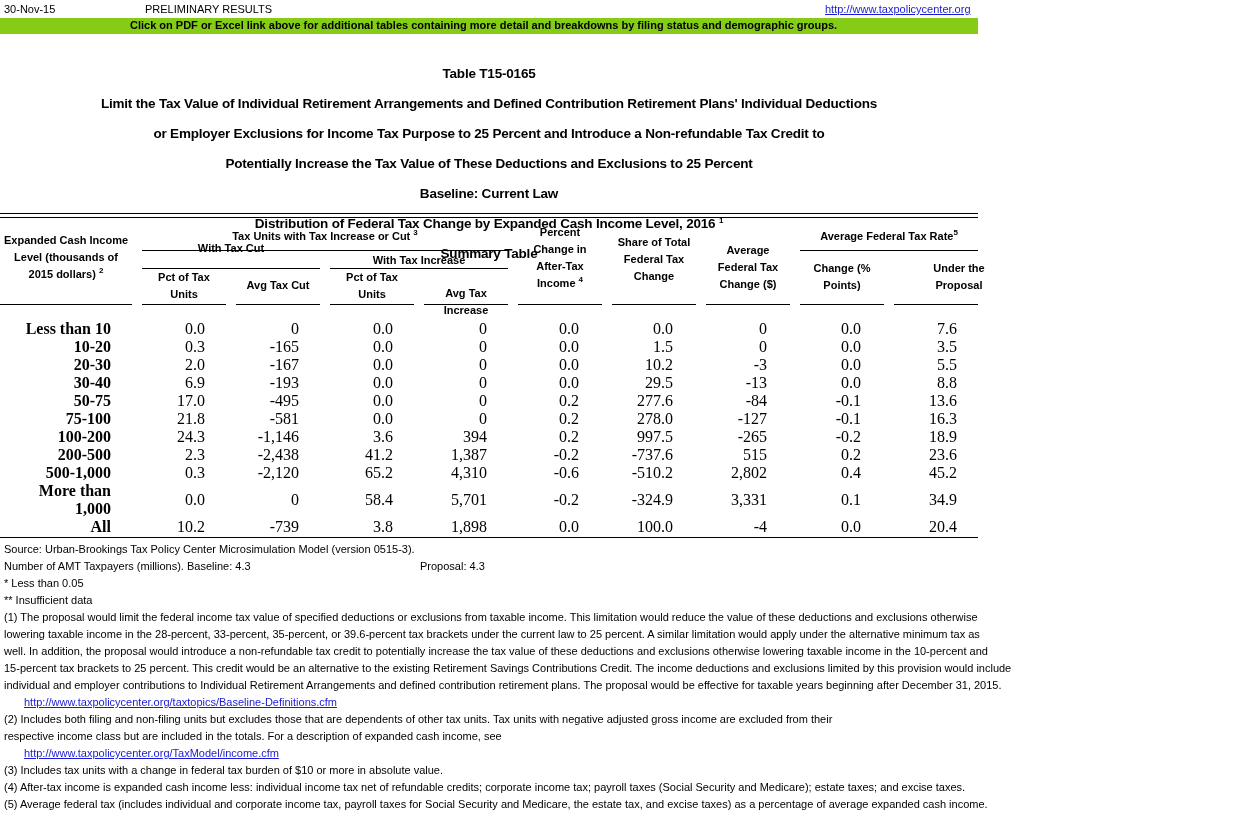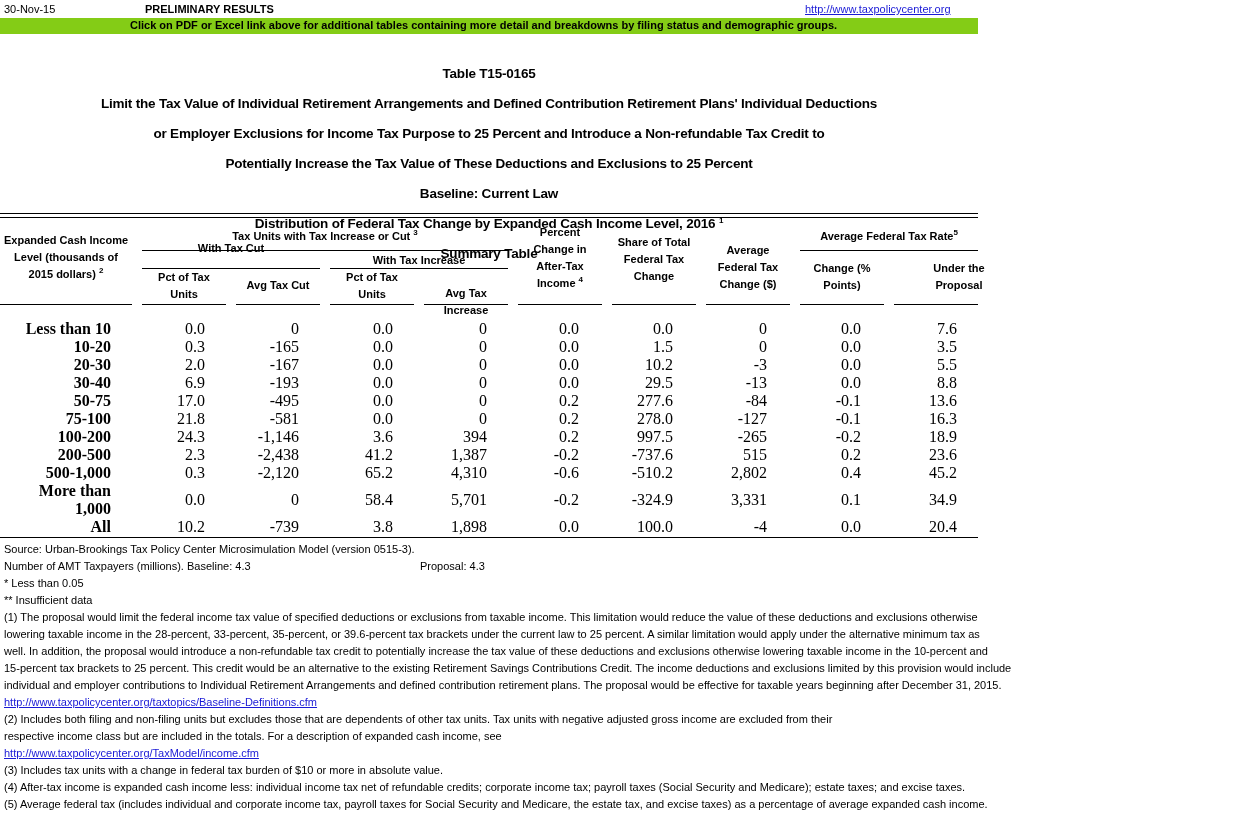--- a/index.html
+++ b/index.html
@@ -2,22 +2,22 @@
 <html><head>
 <meta charset="utf-8">
 <style>
   html, body { margin: 0; padding: 0; background: #ffffff; }
   body {
     width: 1258px; height: 813px; position: relative; overflow: hidden;
     font-family: "Liberation Sans", "DejaVu Sans", sans-serif;
     font-size: 11px; color: #000;
   }
   .abs { position: absolute; white-space: nowrap; }
-  .bold { font-weight: bold; }
-  a.link { color: #1a1ad6; text-decoration: underline; }
+  .bold { font-weight: normal; }
+  a.link { color: #1a1ad6; text-decoration: underline; margin-left: 20px; }
   .banner {
     position: absolute; left: 0; top: 18px; width: 978px; height: 16px;
     background: #19ccf5;
   }
   .banner span { position: absolute; left: 130px; top: 1px; font-weight: bold; font-size: 11px; }
   .titleblock {
     position: absolute; left: 0; top: 54px; width: 978px; text-align: center;
     font-weight: bold; font-size: 13.5px; letter-spacing: -0.2px;
   }
   .titleblock div { height: 21px; line-height: 21px; margin-top: 9px; }

